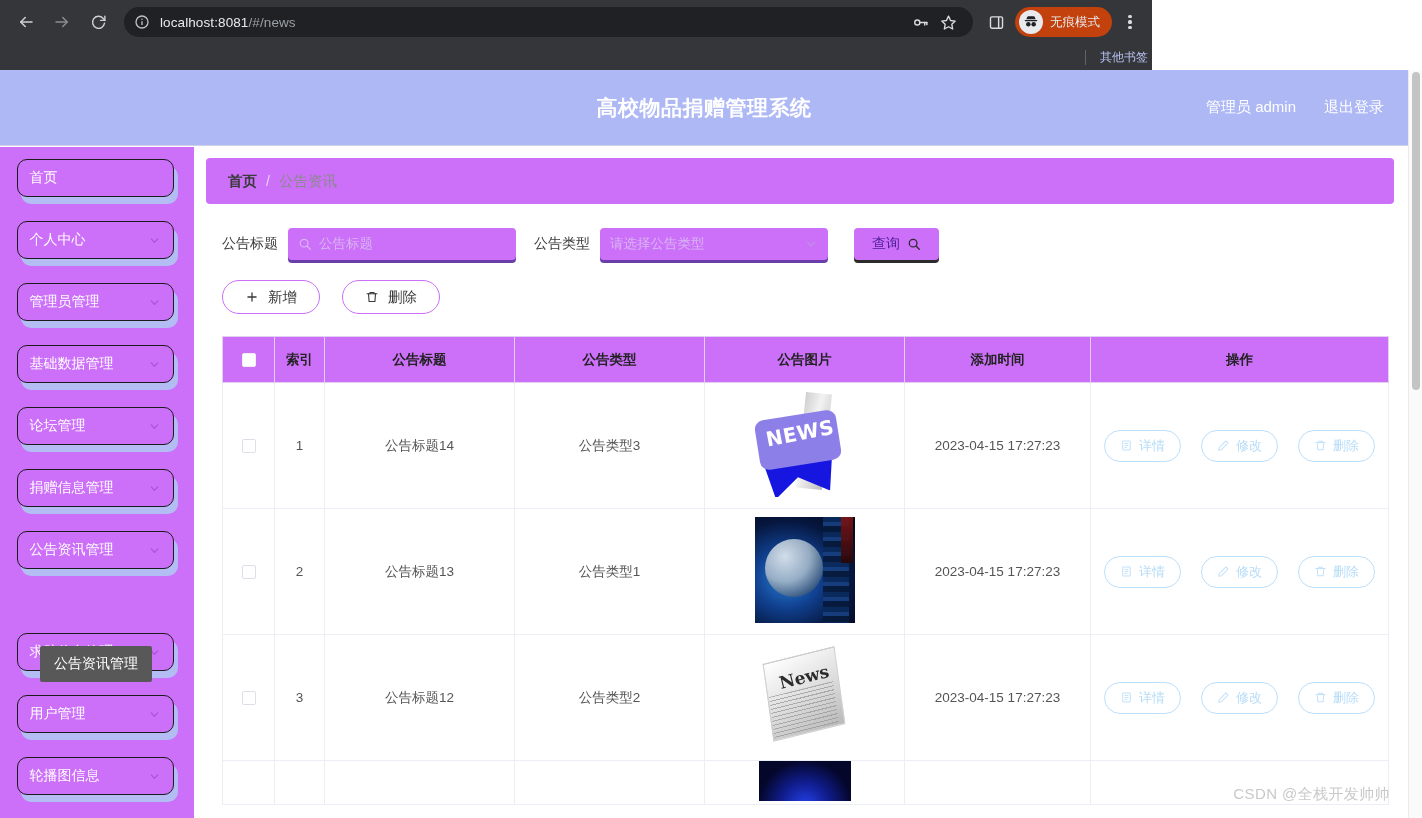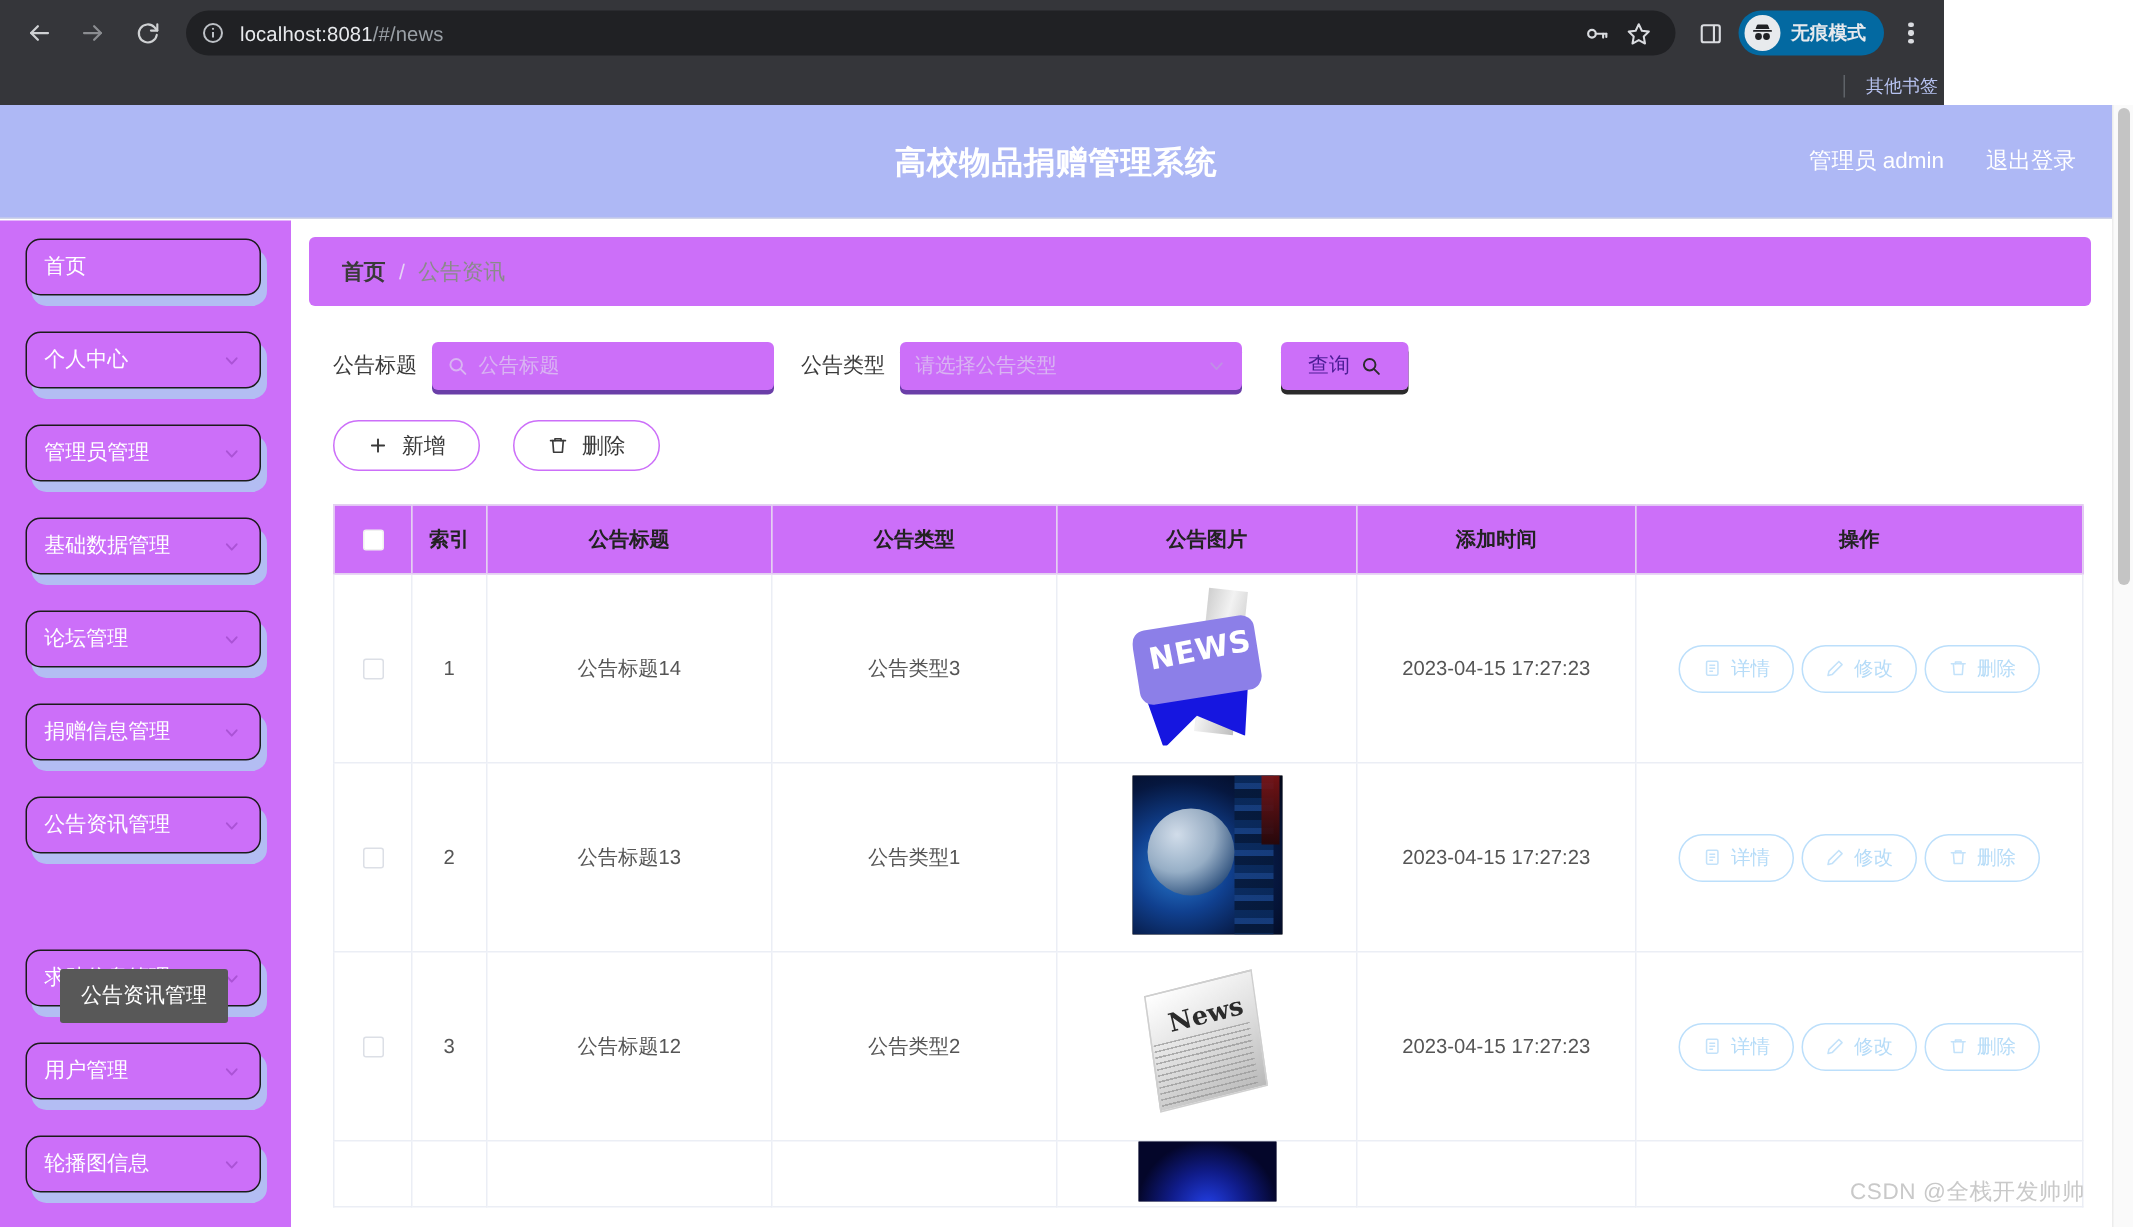--- a/index.html
+++ b/index.html
@@ -3,21 +3,21 @@
 <meta charset="utf-8">
 <style>
   * { box-sizing: border-box; margin: 0; padding: 0; }
   html, body {
     width: 1422px; height: 818px;
     font-family: "Liberation Sans", "DejaVu Sans", sans-serif;
     overflow: hidden; background: #fff;
   }
 
   
-  #browser-chrome { width: 1296px; height: 70px; background: #35363a; position: relative; }
+  #browser-chrome { width: 1152px; height: 70px; background: #35363a; position: relative; }
   #nav-bar { height: 44px; display: flex; align-items: center; padding: 0 8px; }
   .nav-btn {
     width: 30px; height: 30px; margin: 0 3px; border-radius: 50%;
     display: flex; align-items: center; justify-content: center;
     color: #cfd1d3; flex: none;
   }
   .nav-btn svg { display: block; }
   #omnibox {
     flex: 1; height: 30px; background: #202124; border-radius: 15px;
     display: flex; align-items: center; padding: 0 10px; margin: 0 6px 0 8px;
@@ -28,21 +28,21 @@
     font-size: 13.5px; color: #e8eaed; white-space: nowrap;
     overflow: hidden; text-overflow: ellipsis; letter-spacing: .1px;
   }
   #url-text .host { color: #e8eaed; }
   #url-text .path { color: #9aa0a6; }
   #omnibox-actions { display: flex; align-items: center; gap: 2px; margin-left: auto; padding-right: 2px; }
   .omni-ico { width: 26px; height: 26px; display: flex; align-items: center; justify-content: center; color: #dadce0; }
   #chrome-right { display: flex; align-items: center; gap: 2px; padding-left: 4px; }
   #incognito-pill {
     display: flex; align-items: center; gap: 7px; height: 30px;
-    border-radius: 15px; background: #0369a1; padding: 0 12px 0 4px; margin-left: 4px; font-weight: bold;
+    border-radius: 15px; background: #c2410c; padding: 0 12px 0 4px; margin-left: 4px;
   }
   #incognito-pill .avatar {
     width: 24px; height: 24px; border-radius: 50%; background: #e8eaed;
     display: flex; align-items: center; justify-content: center; color: #202124; flex: none;
   }
   #incognito-label { font-size: 12.5px; color: #e8eaed; white-space: nowrap; }
   #menu-dots { width: 28px; height: 28px; display: flex; flex-direction: column;
     align-items: center; justify-content: center; gap: 2.5px; margin-left: 2px; }
   #menu-dots i { width: 3.2px; height: 3.2px; border-radius: 50%; background: #dadce0; display: block; }
 
@@ -152,21 +152,21 @@
   }
   .c-check { width: 52px; } .c-idx { width: 50px; } .c-title { width: 190px; }
   .c-type { width: 190px; } .c-img { width: 200px; } .c-time { width: 186px; }
   .c-op { width: 298px; }
   .chk {
     width: 14px; height: 14px; border: 1px solid #dcdfe6; border-radius: 2px;
     background: #fff; display: inline-block; vertical-align: middle;
   }
   thead .chk { background: #fff; border-color: #f0f0f0; }
   .row-tall td { height: 126px; }
-  .op-cell { display: flex; align-items: center; justify-content: center; gap: 5px; }
+  .op-cell { display: flex; align-items: center; justify-content: center; gap: 20px; }
   .op-btn {
     height: 32px; padding: 0 15px; border: 1px solid #bcdffb; border-radius: 16px;
     background: #fff; display: flex; align-items: center; gap: 6px;
   }
   .op-btn .lbl { font-size: 13px; color: #b6dcf8; }
   .op-btn .ico { color: #c3e2fa; display: flex; }
 
   
   .thumb { display: inline-block; position: relative; overflow: hidden; }
   .thumb-news1 { width: 100px; height: 106px; }

